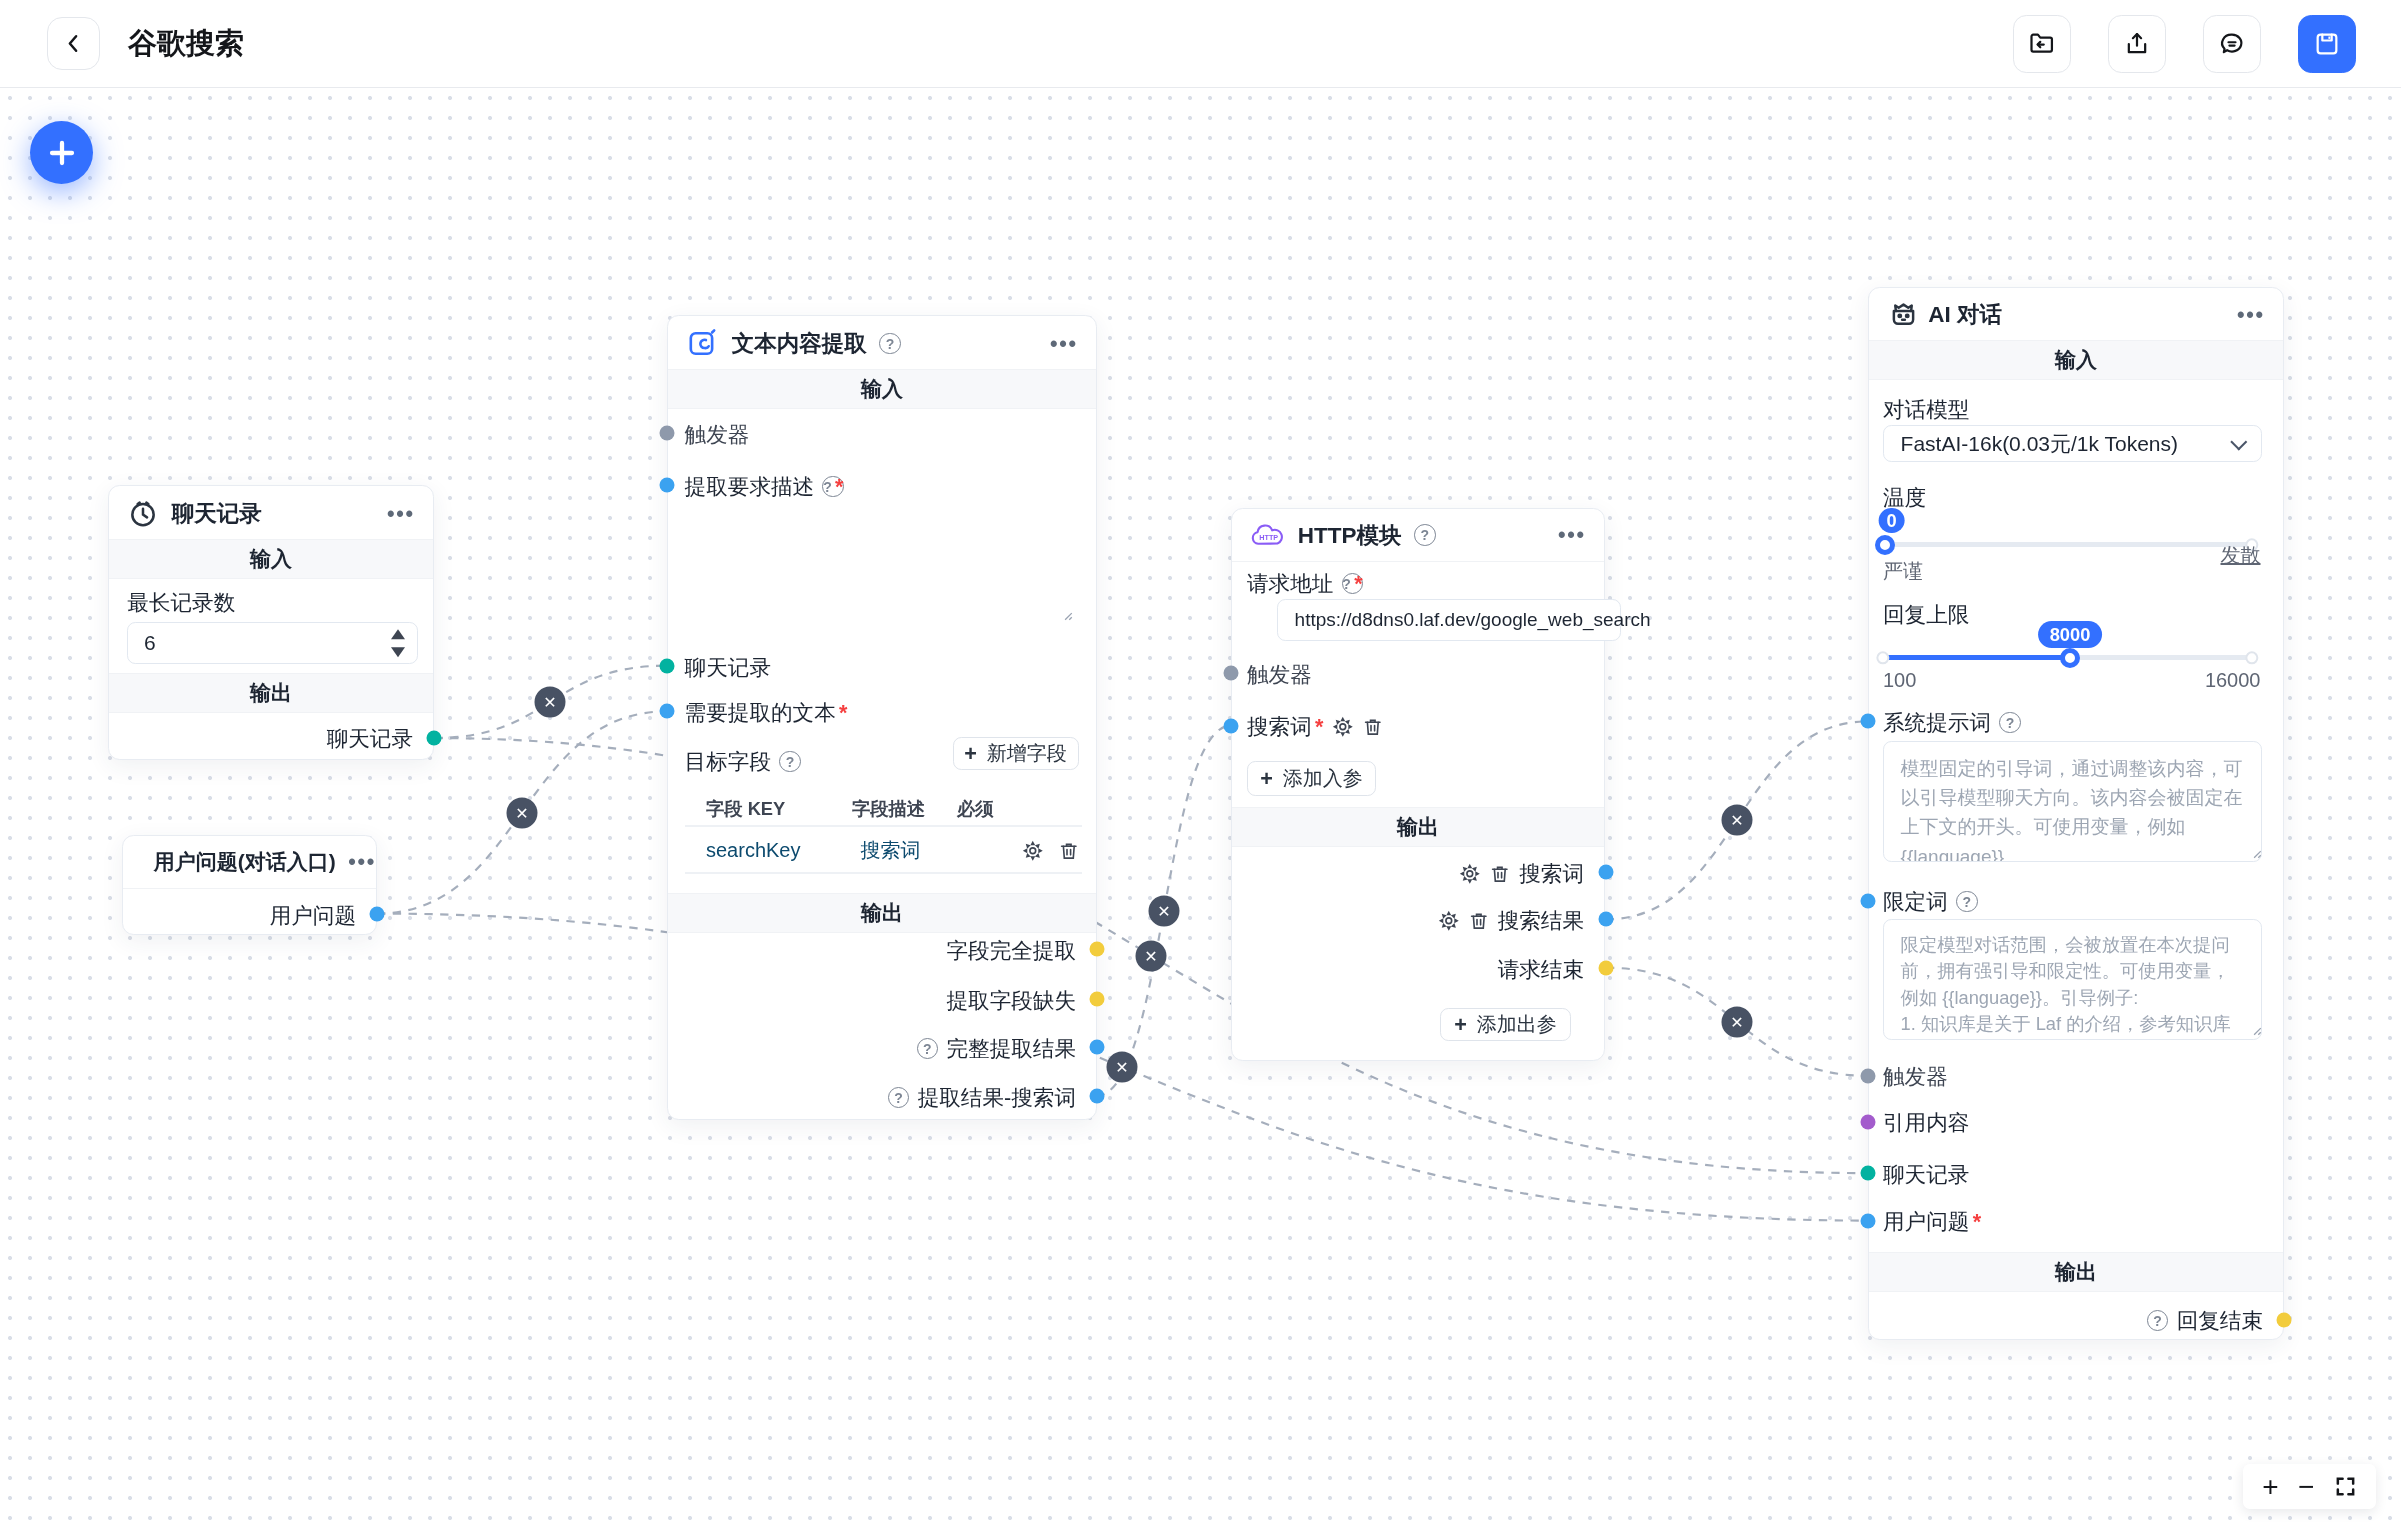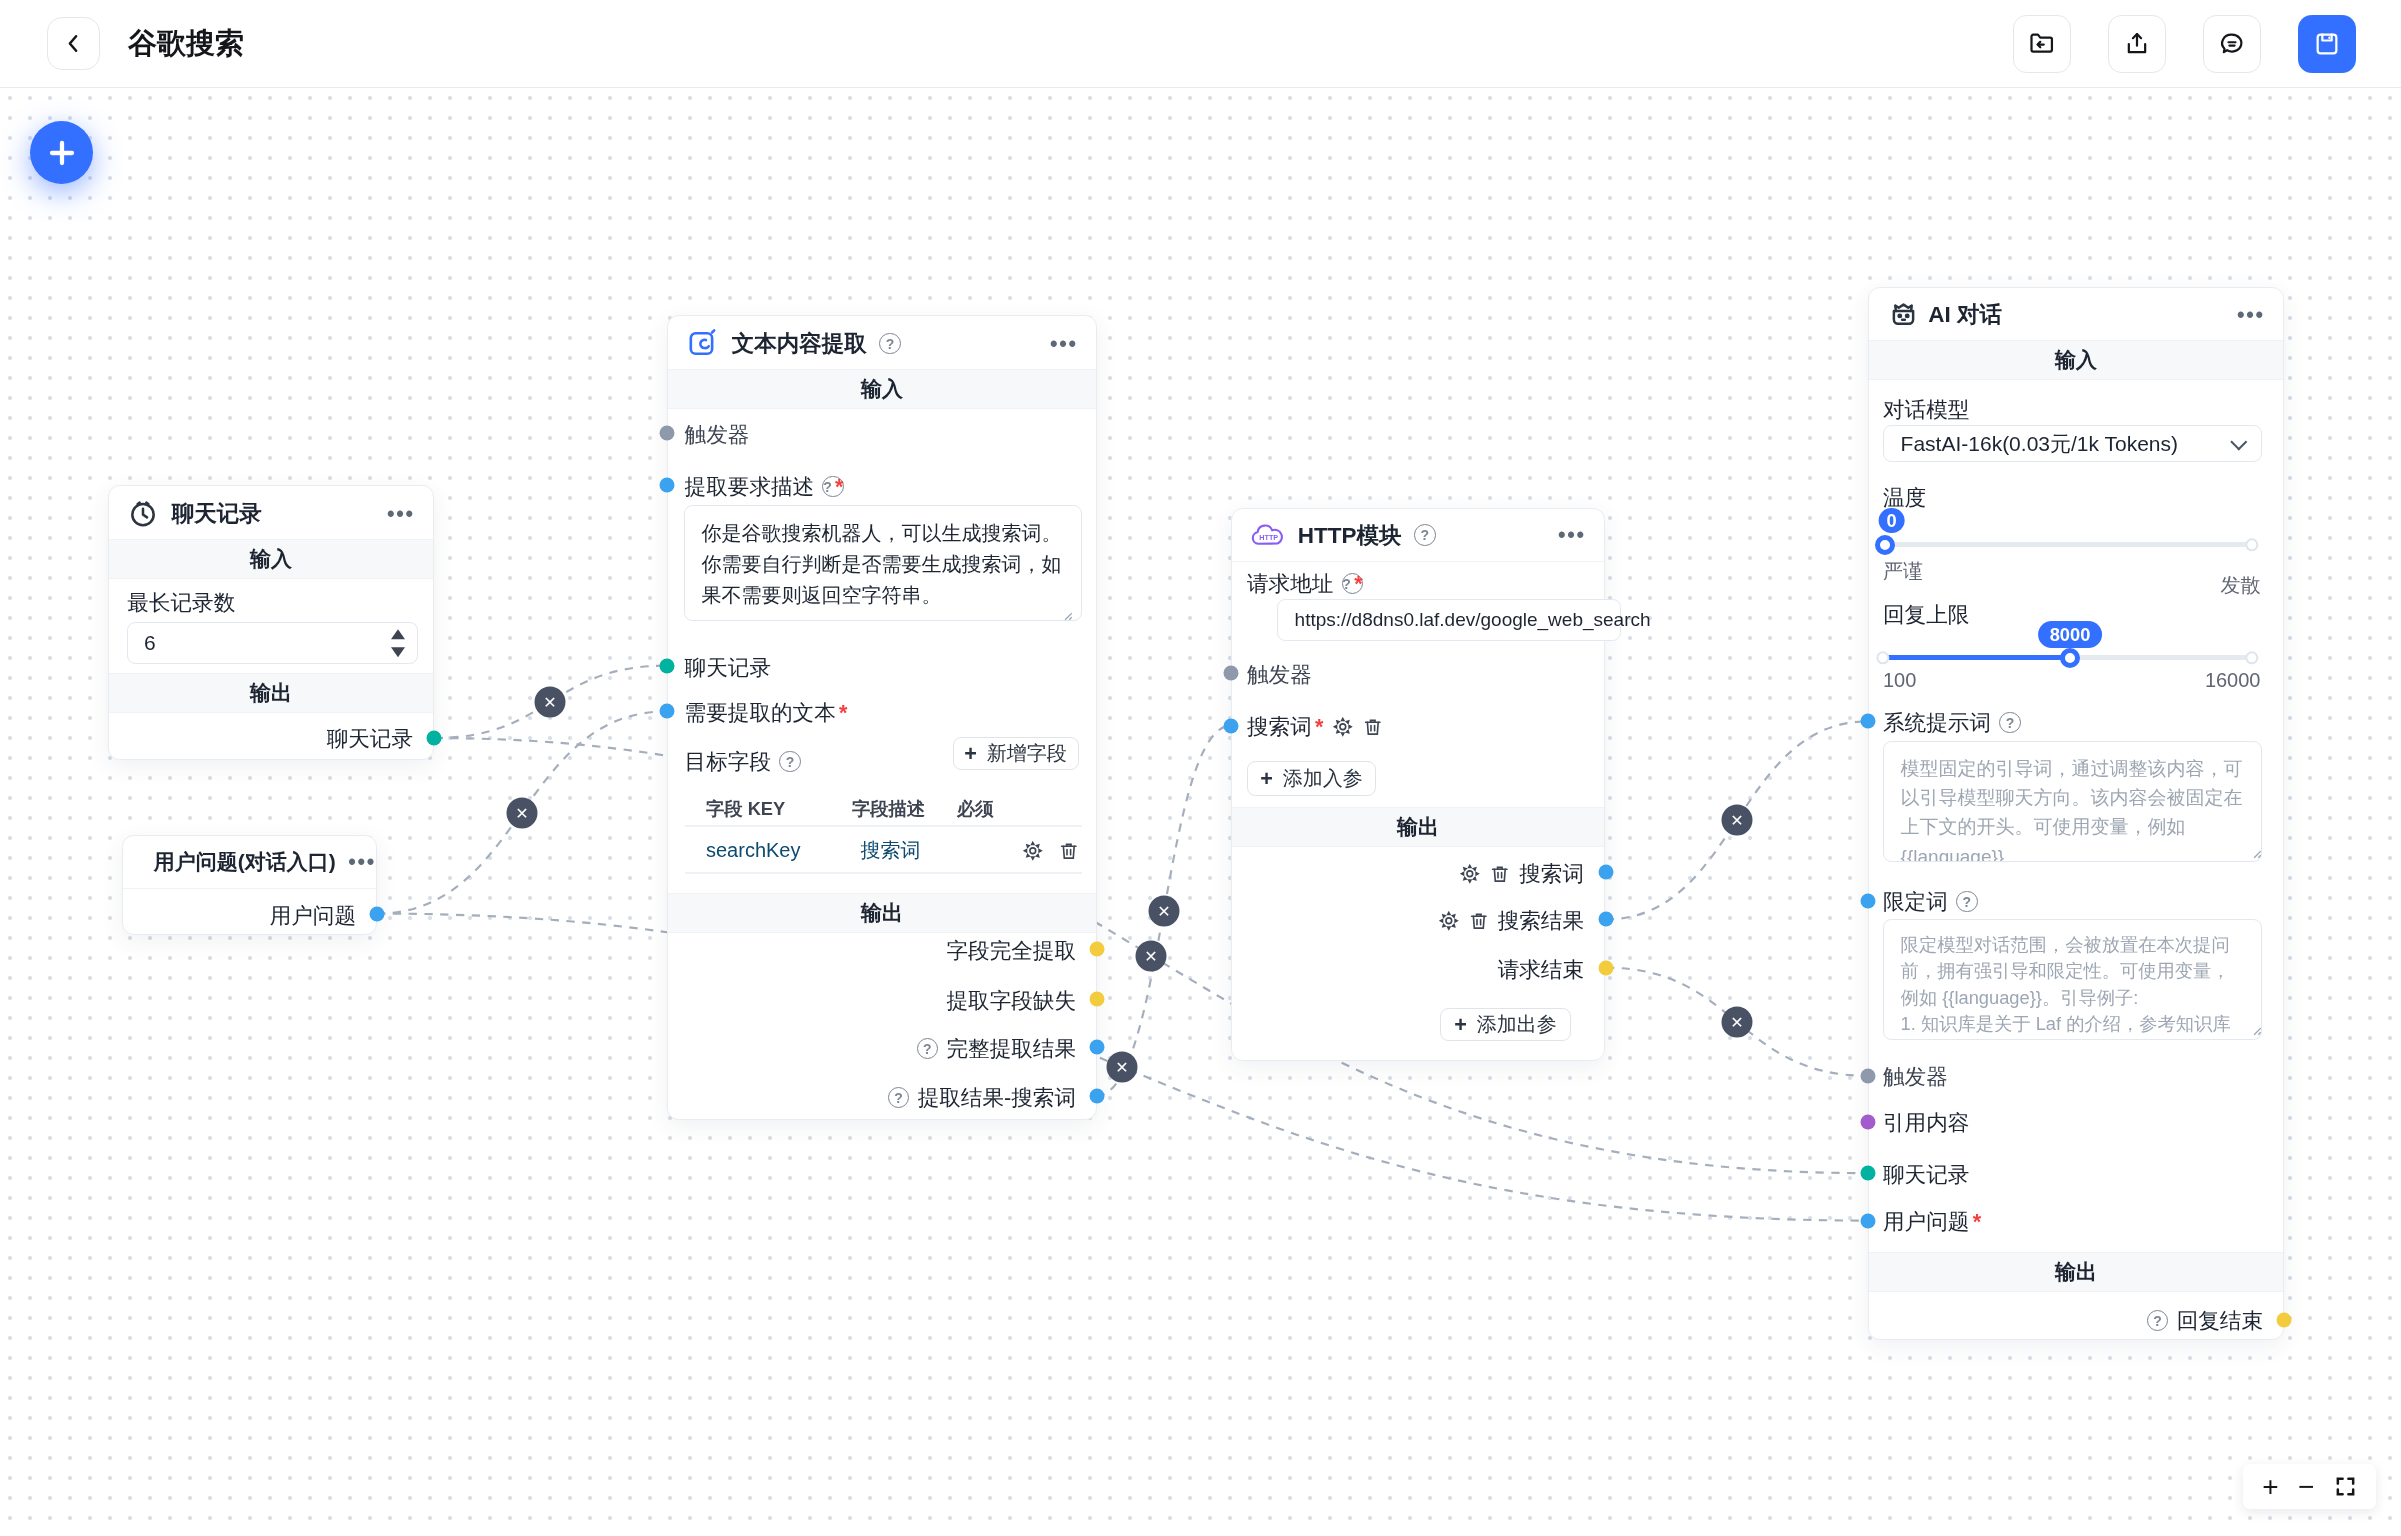--- a/index.html
+++ b/index.html
@@ -232,21 +232,20 @@
     <span class="node-title">文本内容提取</span>
     <span class="help"></span>
     <span class="menu-dots">•••</span>
   </div>
   <div class="band" style="top:53px;">输入</div>
   <div class="row" style="left:16.6px;top:102px;color:#3E4552;">触发器</div>
   <div class="row" style="left:16.6px;top:154px;">
     <span>提取要求描述</span>
     <span class="help req"></span>
   </div>
-  <div class="txtbox" style="left:16px;top:189px;width:398px;height:116px;">你是谷歌搜索机器人，可以生成搜索词。你需要自行判断是否需要生成搜索词，如果不需要则返回空字符串。</div>
   <svg class="rs-handle" style="right:23px;top:293px;" width="11.6" height="11.6" viewBox="0 0 14 14">
       <path d="M13 5 5 13M13 10l-3 3" stroke="#9AA3B2" stroke-width="1.6"></path>
     </svg>
   <div class="row" style="left:16.6px;top:335px;">聊天记录</div>
   <div class="row" style="left:16.6px;top:380px;">
     <span class="req">需要提取的文本</span>
   </div>
   <div class="row" style="left:16.6px;top:429px;">
     <span>目标字段</span>
     <span class="help"></span>
@@ -374,21 +373,21 @@
     <span>FastAI-16k(0.03元/1k Tokens)</span>
     <span class="chev"></span>
   </div>
   <div class="row" style="left:14px;top:193px;">温度</div>
   <div class="badge" style="left:22.5px;top:220px;padding:1.7px 8.3px;">0</div>
   <div class="slider-track" style="left:14px;top:254px;width:369px;">
     <div class="slider-end" style="left:369px;"></div>
     <div class="slider-thumb" style="left:1.7px;"></div>
   </div>
   <div class="minmax" style="left:14px;top:270px;">严谨</div>
-  <div class="minmax" style="right:22.5px;top:284px;">发散</div>
+  <div class="minmax" style="right:22.5px;top:254px;text-decoration:underline;">发散</div>
   <div class="row" style="left:14px;top:310px;">回复上限</div>
   <div class="badge" style="left:201px;top:333px;">8000</div>
   <div class="slider-track" style="left:14px;top:367px;width:369px;">
     <div class="slider-fill" style="left:0;width:187px;"></div>
     <div class="slider-end" style="left:0px;"></div>
     <div class="slider-end" style="left:369px;"></div>
     <div class="slider-thumb" style="left:187px;"></div>
   </div>
   <div class="minmax" style="left:14px;top:381px;">100</div>
   <div class="minmax" style="right:22.5px;top:381px;">16000</div>

